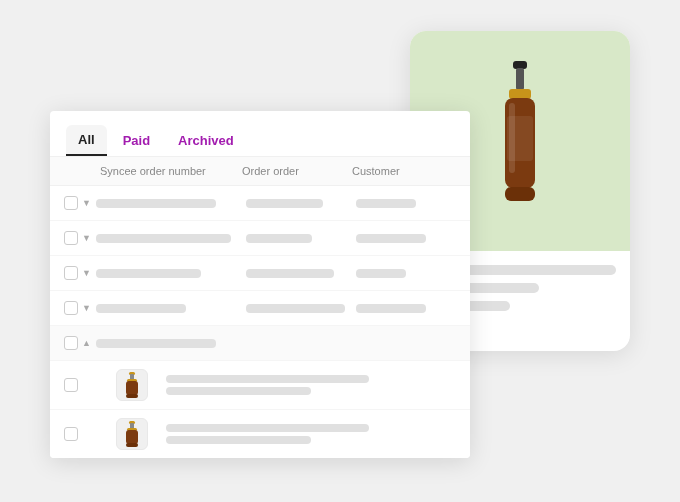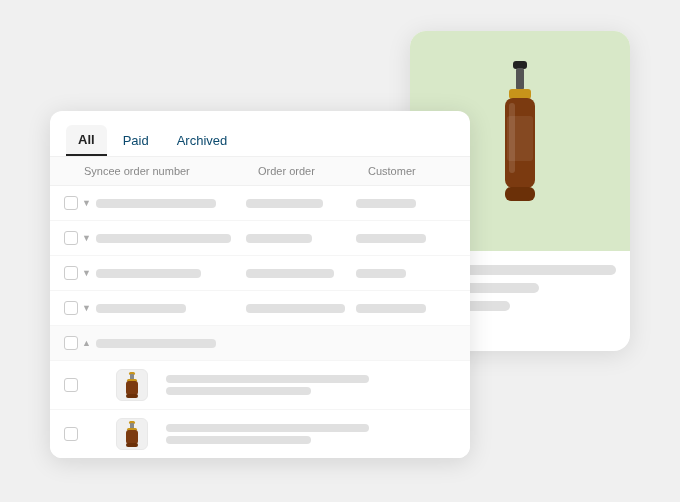--- a/index.html
+++ b/index.html
@@ -57,55 +57,56 @@
     .detail-line.short { width: 60%; }
     .detail-line.shorter { width: 45%; }
 
     
     .orders-panel {
       position: absolute;
       left: 0;
       top: 80px;
       width: 420px;
       background: #fff;
-      border-radius: 12px;
+      border-radius: 4px;
       box-shadow: 0 4px 24px rgba(0,0,0,0.12);
       overflow: hidden;
       z-index: 2;
     }
 
     .tabs-row {
       display: flex;
       align-items: center;
       padding: 14px 16px 0 16px;
       border-bottom: 1px solid #f0f0f0;
       gap: 4px;
     }
 
     .tab {
       padding: 7px 12px;
       font-size: 13px;
-      color: #0c4a6e;
+      color: #a21caf;
       border-radius: 6px 6px 0 0;
       cursor: pointer;
       white-space: nowrap;
+      font-weight: bold;
     }
 
     .tab.active {
       background: #f5f5f5;
       color: #222;
       font-weight: 600;
       border-bottom: 2px solid #222;
     }
 
     .table-header {
       display: grid;
       grid-template-columns: 32px 1fr 110px 100px;
       align-items: center;
-      padding: 8px 2px;
+      padding: 8px 18px;
       background: #fafafa;
       border-bottom: 1px solid #f0f0f0;
     }
 
     .col-header {
       font-size: 11px;
       color: #888;
       font-weight: 500;
     }
 

